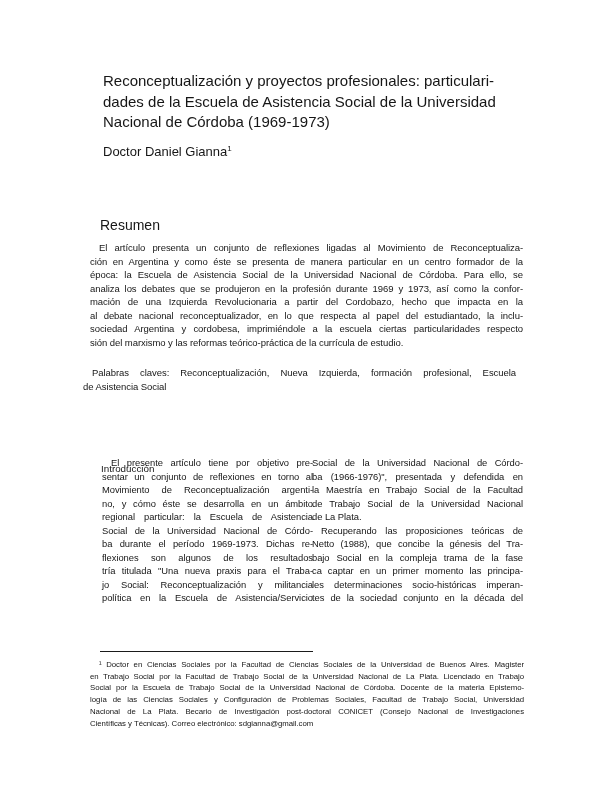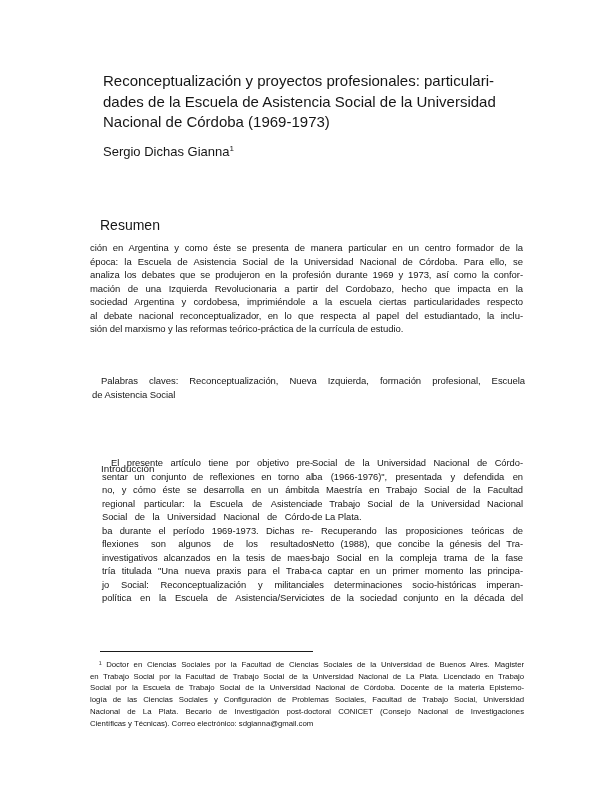--- a/index.html
+++ b/index.html
@@ -63,27 +63,26 @@
     position: absolute;
     left: 90px;
     top: 241px;
     width: 433px;
     font-size: 9.5px;
     letter-spacing: -0.06px;
     line-height: 13.5px;
   }
   .keywords {
     position: absolute;
-    left: 92px;
+    left: 83px;
     top: 366px;
     width: 433px;
     font-size: 9.5px;
     letter-spacing: -0.06px;
     line-height: 13.5px;
-    margin-top: 8px;
   }
   .h-intro {
     position: absolute;
     left: 101px;
     top: 439px;
     font-size: 9.8px;
     margin-top: 24px;
   }
   .col-left {
     position: absolute;
@@ -127,51 +126,52 @@
 
 <div class="page">
 
   <div class="title plain">
       <div class="tline">Reconceptualización y proyectos profesionales: particulari-</div>
       <div class="tline">dades de la Escuela de Asistencia Social de la Universidad</div>
       <div class="tline tline-end">Nacional de Córdoba (1969-1973)</div>
     </div>
 
   <div class="author">
-    <span>Sergio Dichas Gianna</span><sup>1</sup>
+    <span>Doctor Daniel Gianna</span><sup>1</sup>
   </div>
 
   <div class="h-resumen">Resumen</div>
 
   <div class="abstract">
+      <div class="tline tline-indent">El artículo presenta un conjunto de reflexiones ligadas al Movimiento de Reconceptualiza-</div>
       <div class="tline">ción en Argentina y como éste se presenta de manera particular en un centro formador de la</div>
       <div class="tline">época: la Escuela de Asistencia Social de la Universidad Nacional de Córdoba. Para ello, se</div>
       <div class="tline">analiza los debates que se produjeron en la profesión durante 1969 y 1973, así como la confor-</div>
       <div class="tline">mación de una Izquierda Revolucionaria a partir del Cordobazo, hecho que impacta en la</div>
+      <div class="tline">al debate nacional reconceptualizador, en lo que respecta al papel del estudiantado, la inclu-</div>
       <div class="tline">sociedad Argentina y cordobesa, imprimiéndole a la escuela ciertas particularidades respecto</div>
-      <div class="tline">al debate nacional reconceptualizador, en lo que respecta al papel del estudiantado, la inclu-</div>
       <div class="tline tline-end">sión del marxismo y las reformas teórico-práctica de la currícula de estudio.</div>
     </div>
 
   <div class="keywords">
       <div class="tline tline-indent">Palabras claves: Reconceptualización, Nueva Izquierda, formación profesional, Escuela</div>
       <div class="tline tline-end">de Asistencia Social</div>
     </div>
 
   <div class="h-intro">Introducción</div>
 
   <div class="col-left">
       <div class="tline tline-indent">El presente artículo tiene por objetivo pre-</div>
       <div class="tline">sentar un conjunto de reflexiones en torno al</div>
+      <div class="tline">Movimiento de Reconceptualización argenti-</div>
       <div class="tline">no, y cómo éste se desarrolla en un ámbito</div>
       <div class="tline">regional particular: la Escuela de Asistencia</div>
       <div class="tline">Social de la Universidad Nacional de Córdo-</div>
       <div class="tline">ba durante el período 1969-1973. Dichas re-</div>
       <div class="tline">flexiones son algunos de los resultados</div>
-      <div class="tline">investigativos alcanzados en la tesis de maes-</div>
       <div class="tline">tría titulada "Una nueva praxis para el Traba-</div>
       <div class="tline">jo Social: Reconceptualización y militancia</div>
       <div class="tline">política en la Escuela de Asistencia/Servicio</div>
     </div>
 
   <div class="col-right">
       <div class="tline">Social de la Universidad Nacional de Córdo-</div>
       <div class="tline">ba (1966-1976)", presentada y defendida en</div>
       <div class="tline">la Maestría en Trabajo Social de la Facultad</div>
       <div class="tline">de Trabajo Social de la Universidad Nacional</div>

